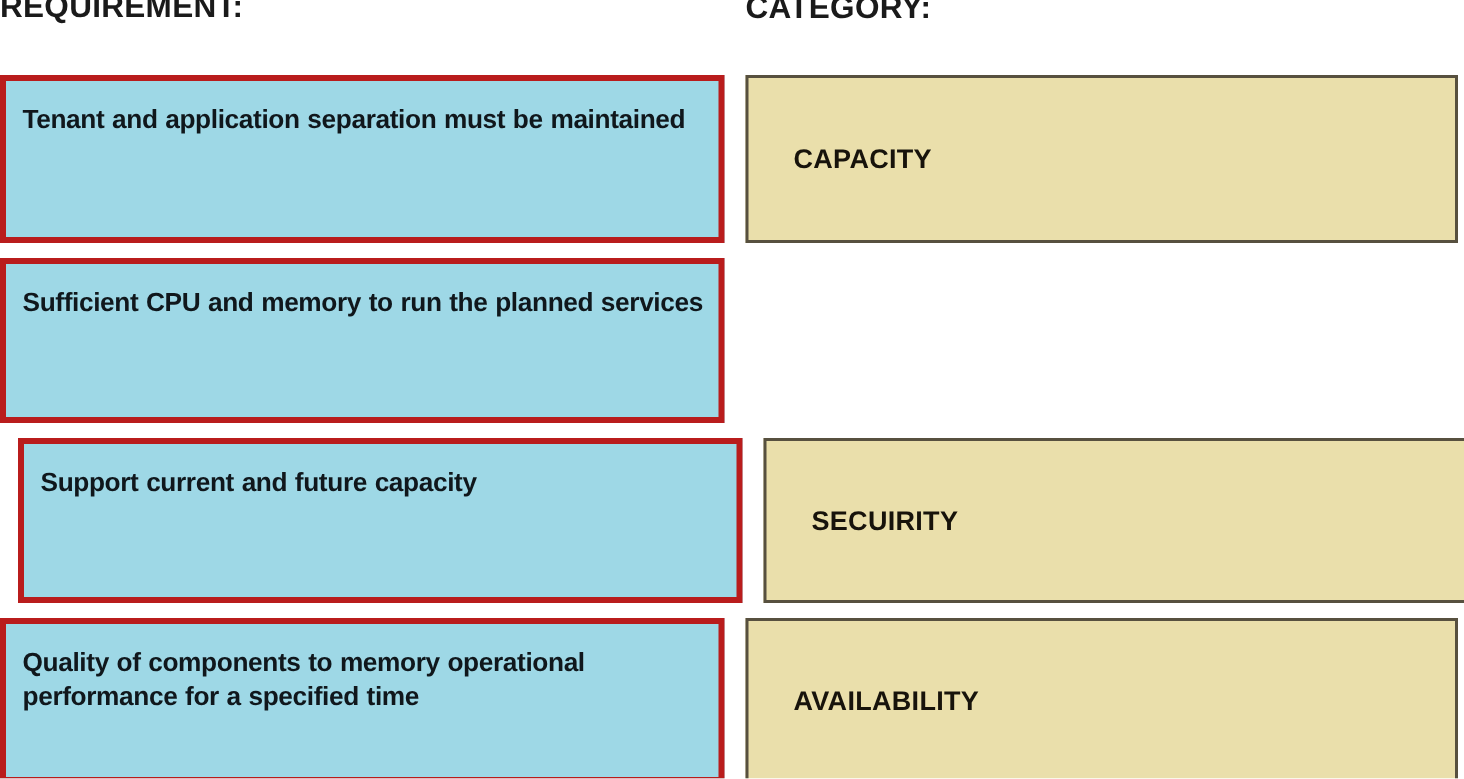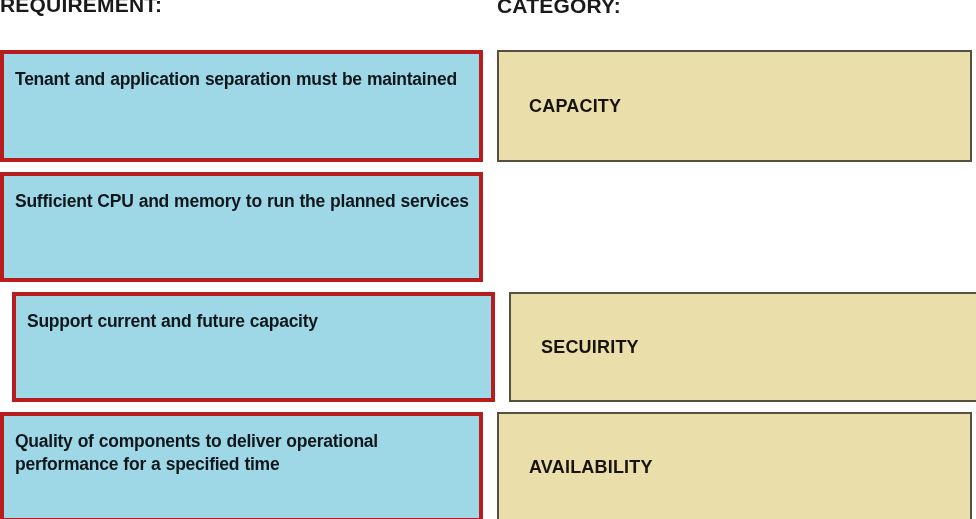--- a/index.html
+++ b/index.html
@@ -106,19 +106,19 @@
   </div>
 
   <div class="box req-box row-2">
     <div class="req-text">Support current and future capacity</div>
   </div>
   <div class="box cat-box row-2">
     <div class="cat-text">SECUIRITY</div>
   </div>
 
   <div class="box req-box row-3">
-    <div class="req-text">Quality of components to deliver operational performance for a specified time</div>
+    <div class="req-text">Quality of components to memory operational performance for a specified time</div>
   </div>
   <div class="box cat-box row-3">
     <div class="cat-text">AVAILABILITY</div>
   </div>
 
 </div>
 
 </body></html>

